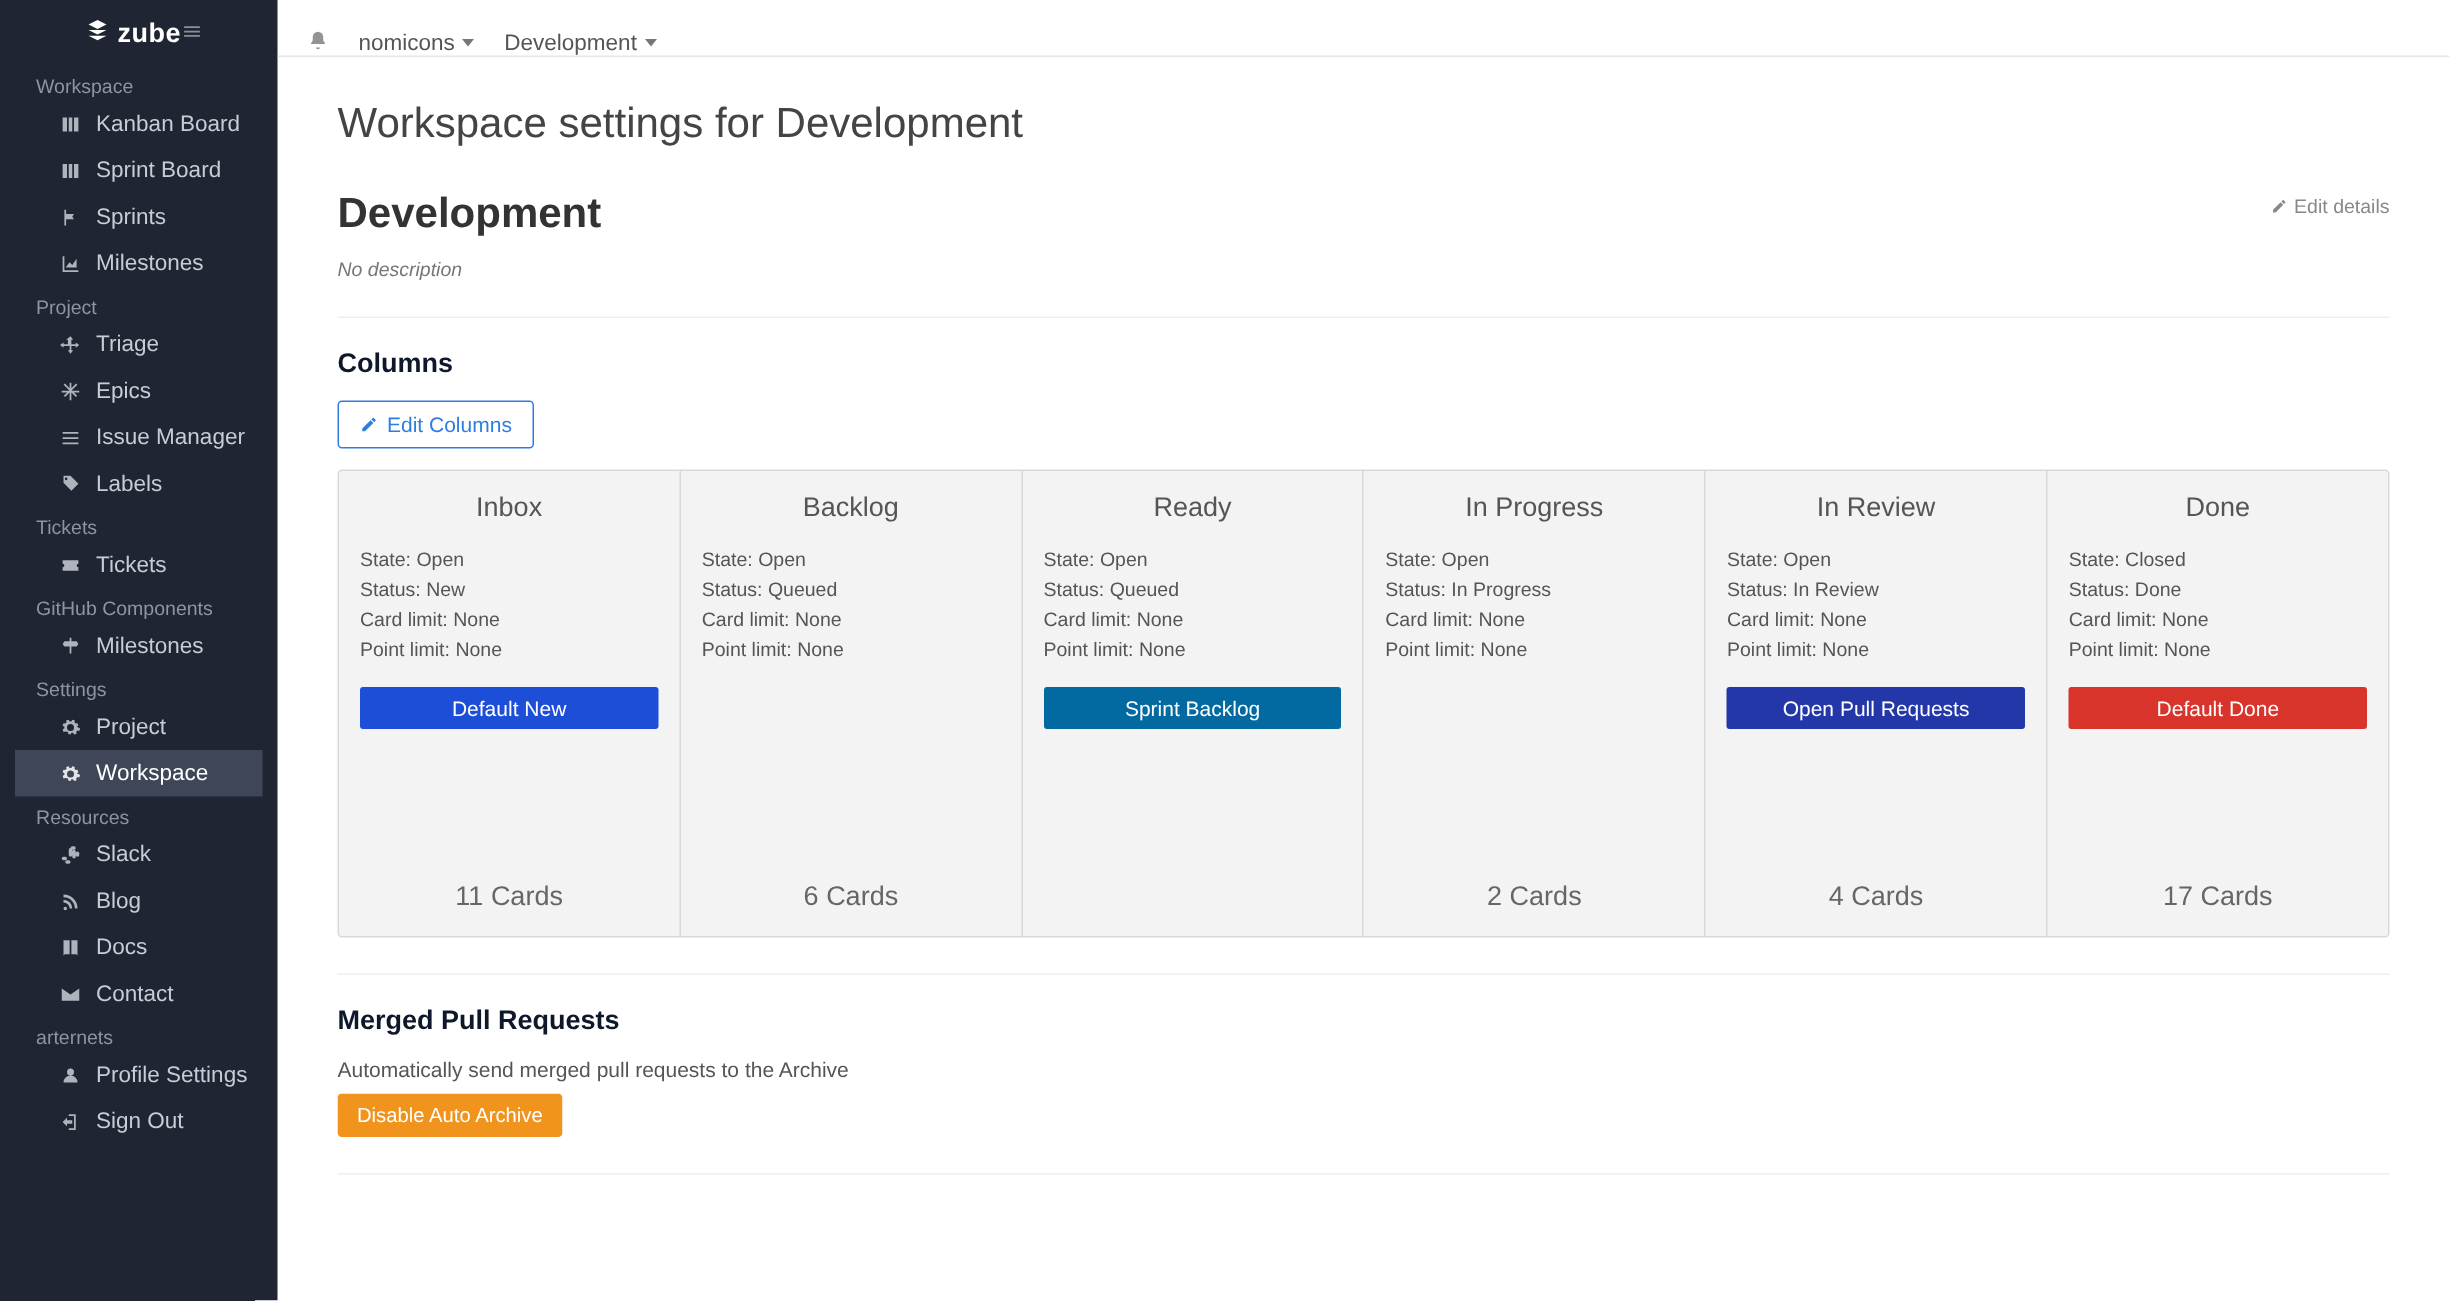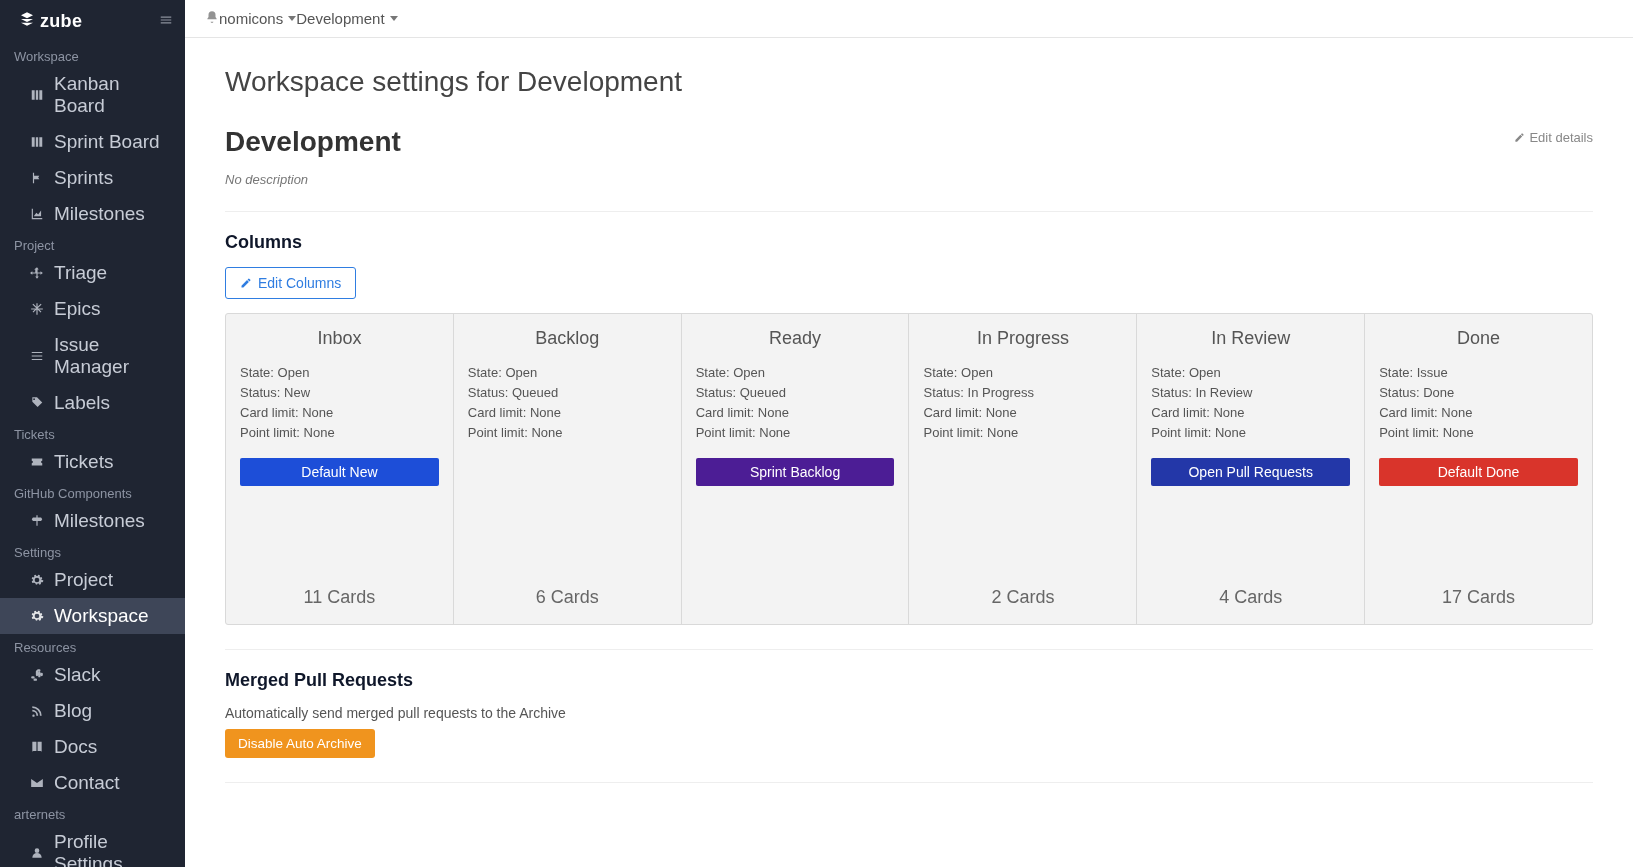--- a/index.html
+++ b/index.html
@@ -1,34 +1,34 @@
 <!DOCTYPE html>
 <html><head>
 <meta charset="utf-8">
 <style>
 * { margin: 0; padding: 0; box-sizing: border-box; }
 body { font-family: -apple-system, BlinkMacSystemFont, "Segoe UI", Helvetica, Arial, sans-serif; font-size: 14px; color: #333; background: #fff; }
 .app { display: flex; height: 867px; width: 1633px; overflow: hidden; }
 
 
-.sidebar { width: 185px; background: #1f2532; color: #b9bec9; display: flex; flex-direction: column; flex-shrink: 0; }
+.sidebar { width: 185px; background: #1f2532; color: #b9bec9; display: flex; flex-direction: column; flex-shrink: 0; align-items: center; }
 .sidebar-header { display: flex; align-items: center; justify-content: space-between; padding: 10px 12px 10px 18px; height: 44px; }
 .logo { display: flex; align-items: center; gap: 4px; color: #fff; font-weight: 600; font-size: 18px; letter-spacing: 0.3px; }
 .logo svg { width: 18px; height: 18px; fill: #fff; }
 .sidebar-toggle { cursor: pointer; opacity: 0.7; }
 .sidebar-toggle svg { width: 14px; height: 14px; fill: #b9bec9; }
 .sidebar-section { padding: 6px 0 2px 14px; color: #8d94a3; font-size: 13px; }
-.sidebar-item { display: flex; align-items: center; gap: 10px; padding: 7px 10px 7px 30px; cursor: pointer; font-size: 19px; color: #c7ccd6; }
+.sidebar-item { display: flex; align-items: center; gap: 10px; padding: 7px 10px 7px 30px; cursor: pointer; font-size: 15px; color: #c7ccd6; }
 .sidebar-item.active { background: #3e4658; color: #fff; }
 .sidebar-item .icon { width: 14px; display: inline-flex; justify-content: center; opacity: 0.85; }
 .sidebar-item .icon svg { width: 14px; height: 14px; fill: currentColor; }
 
 
 .main { flex: 1; display: flex; flex-direction: column; overflow: auto; }
-.topbar { height: 38px; border-bottom: 1px solid #e5e5e5; display: flex; align-items: center; padding: 0 20px; color: #555; }
+.topbar { height: 38px; border-bottom: 1px solid #e5e5e5; display: flex; align-items: flex-end; gap: 20px; padding: 0 20px; color: #555; }
 .topbar .bell { opacity: 0.7; }
 .topbar .dropdown { display: flex; align-items: center; gap: 5px; cursor: pointer; font-size: 15px; color: #555; }
 .caret { width: 0; height: 0; border-left: 4px solid transparent; border-right: 4px solid transparent; border-top: 5px solid #777; }
 
 
 .content { padding: 28px 40px 40px 40px; }
 .page-title { font-size: 28px; font-weight: 400; color: #444; margin-bottom: 28px; }
 .section-head { display: flex; justify-content: space-between; align-items: flex-start; }
 .ws-name { font-size: 28px; font-weight: 700; color: #333; margin-top: 0; }
 .edit-details { color: #888; font-size: 13px; display: flex; align-items: center; gap: 4px; cursor: pointer; margin-top: 4px; }
@@ -47,21 +47,21 @@
 
 .columns-grid { display: flex; border: 1px solid #d9d9d9; border-radius: 3px; background: #f3f3f3; margin-top: 14px; }
 .col { flex: 1; border-right: 1px solid #d9d9d9; padding: 14px 14px 16px 14px; display: flex; flex-direction: column; min-height: 310px; }
 .col:last-child { border-right: none; }
 .col-title { text-align: center; font-size: 18px; color: #555; font-weight: 400; margin-bottom: 14px; }
 .col-meta { font-size: 13px; color: #555; line-height: 1.55; }
 .col-badge { margin-top: 14px; text-align: center; padding: 6px 8px; color: #fff; border-radius: 2px; font-size: 14px; }
 .col-cards { margin-top: auto; text-align: center; font-size: 18px; color: #666; padding-top: 20px; }
 
 .badge-green { background: #1d4ed8; }
-.badge-orange { background: #4c1d95; }
+.badge-orange { background: #0369a1; }
 .badge-blue { background: #2337a8; }
 .badge-red { background: #d9342b; }
 </style>
 </head>
 <body>
 
 <div class="app">
 
   <aside class="sidebar">
     <div class="sidebar-header">
@@ -324,21 +324,21 @@
               <div><span>Status</span>: <span>In Review</span></div>
               <div><span>Card limit</span>: <span>None</span></div>
               <div><span>Point limit</span>: <span>None</span></div>
             </div>
             <div class="col-badge badge-blue">Open Pull Requests</div>
             <div class="col-cards"><span>4</span> <span>Cards</span></div>
           </div>
           <div class="col">
             <div class="col-title">Done</div>
             <div class="col-meta">
-              <div><span>State</span>: <span>Issue</span></div>
+              <div><span>State</span>: <span>Closed</span></div>
               <div><span>Status</span>: <span>Done</span></div>
               <div><span>Card limit</span>: <span>None</span></div>
               <div><span>Point limit</span>: <span>None</span></div>
             </div>
             <div class="col-badge badge-red">Default Done</div>
             <div class="col-cards"><span>17</span> <span>Cards</span></div>
           </div>
         </div>
 
       <hr class="divider">

